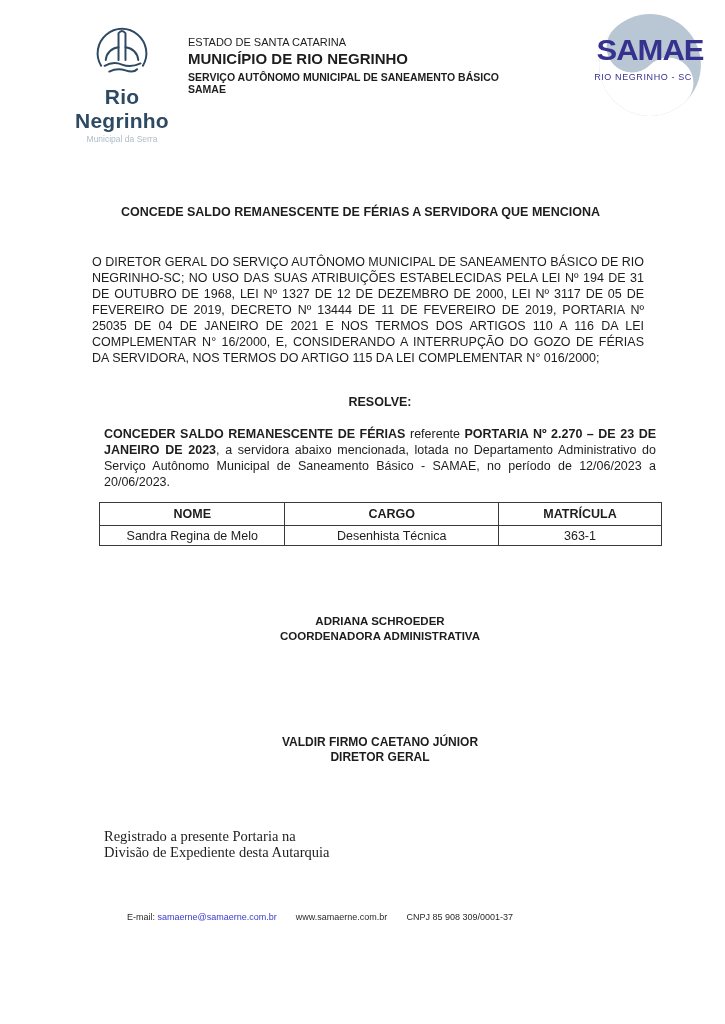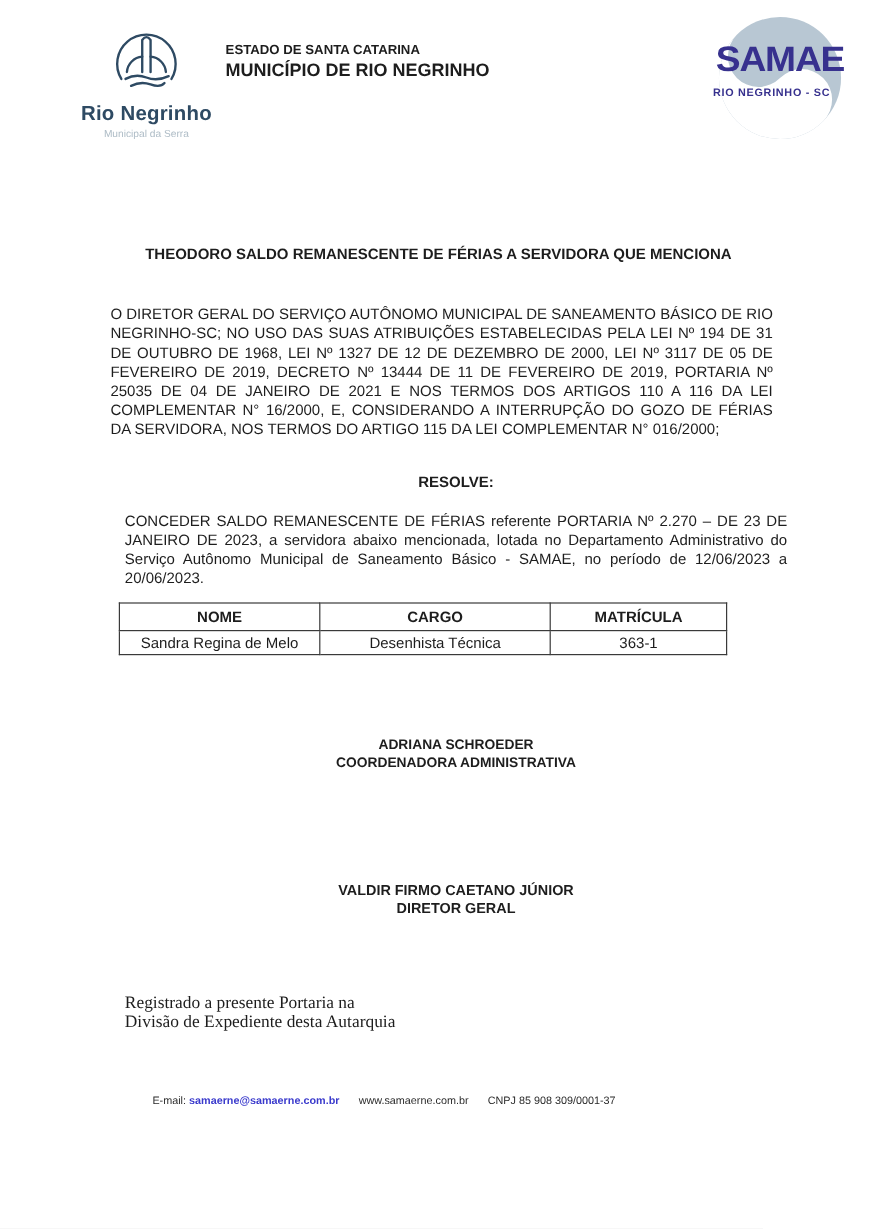--- a/index.html
+++ b/index.html
@@ -6,71 +6,71 @@
   html,body { background:#e9e9e9; }
   .page {
     position:relative; width:725px; height:1024px; margin:0 auto;
     background:#ffffff; overflow:hidden;
     font-family:"Liberation Sans", sans-serif; color:#1d1d1d;
   }
 
   
   .logo-left { position:absolute; left:58px; top:24px; width:128px; text-align:center; }
   .logo-left .emblem { width:58px; height:58px; display:block; margin:0 auto; }
-  .logo-left .name  { font-size:17px; font-weight:bold; color:#2e4a63; letter-spacing:.2px; margin-top:3px; }
+  .logo-left .name  { font-size:21px; font-weight:bold; color:#2e4a63; letter-spacing:.2px; margin-top:3px; }
   .logo-left .tagline { font-size:8.5px; color:#aebcc6; margin-top:1px; }
 
   .header-center { position:absolute; left:188px; top:36px; width:330px; }
-  .hc1 { font-size:11px;   font-weight:bold; }
+  .hc1 { font-size:11px;   font-weight:normal; }
   .hc2 { font-size:15px;   font-weight:bold; margin-top:2px; }
   .hc3 { font-size:10.5px; font-weight:bold; margin-top:4px; }
 
   .logo-right { position:absolute; left:583px; top:10px; width:134px; height:108px; }
   .samae-circle { position:absolute; left:12px; top:2px; width:110px; height:106px; }
   .samae-word { position:absolute; left:0; top:22px; width:134px; text-align:center;
     font-size:31px; font-weight:bold; color:#37318e; letter-spacing:-1px;
     transform:scaleY(.95); }
   .samae-sub  { position:absolute; left:0; top:62px; width:120px; text-align:center;
-    font-size:9px; font-weight:bold; color:#37318e; letter-spacing:.6px; }
+    font-size:9px; font-weight:normal; color:#37318e; letter-spacing:.6px; }
 
   
   .doc-title   { position:absolute; left:105px; top:163px; font-size:12.5px; font-weight:bold; }
   .doc-subject { position:absolute; left:121px; top:205px; font-size:12.5px; font-weight:bold; }
 
   .preamble { position:absolute; left:92px; top:254px; width:552px;
     font-size:12.5px; line-height:16px; text-align:justify; }
 
   .resolve { position:absolute; left:104px; top:395px; width:552px;
     text-align:center; font-weight:bold; font-size:12.5px; }
 
   .grant { position:absolute; left:104px; top:426px; width:552px;
     font-size:12.5px; line-height:16px; text-align:justify; }
-  .grant .b { font-weight:normal; }
+  .grant .b { font-weight:bold; }
 
-  table.doc-table { position:absolute; left:99px; top:502px; width:507px;
+  table.doc-table { position:absolute; left:99px; top:502px; width:563px;
     border-collapse:collapse; font-size:12.5px; table-layout:fixed; }
   .doc-table th, .doc-table td { border:1px solid #3a3a3a; text-align:center; padding:0; }
   .doc-table th { height:23px; font-weight:bold; }
   .doc-table td { height:20px; }
   .col-nome { width:33%; } .col-cargo { width:38%; } .col-matr { width:29%; }
 
   .sig { position:absolute; left:104px; width:552px; text-align:center;
     font-weight:bold; font-size:11.5px; line-height:15px; }
   .sig-1 { top:614px; }
   .sig-2 { top:735px; font-size:12px; }
 
   .registration { position:absolute; left:104px; top:829px;
     font-family:"Liberation Serif", serif; font-size:14.5px; line-height:15.5px; }
 
   
   .footer { position:absolute; left:123px; top:908px; width:394px;
     font-size:9px; line-height:10px; color:#2a2a2a; }
   .footer .row1 { text-align:center; white-space:nowrap; }
   .footer .row2 { display:flex; justify-content:space-between; margin-top:4px; padding:0 4px; }
-  .footer a.email { color:#3a3acc; text-decoration:none;font-weight:bold; }
+  .footer a.email { color:#3a3acc; text-decoration:none; }
 </style>
 </head>
 <body>
 
 <div class="page">
 
   <div class="logo-left">
     <svg class="emblem" viewBox="0 0 100 100" fill="none" stroke="#2e4a63" stroke-width="3.4" stroke-linecap="round">
       <path d="M14,72 A 42,42 0 1 1 86,72"></path>
       <path d="M44,16 L44,62 M56,16 L56,62 M44,16 Q50,8 56,16"></path>
@@ -79,32 +79,33 @@
       <path d="M20,72 Q 35,64 50,70 T 82,68"></path>
       <path d="M28,82 Q 42,75 56,80 T 76,78"></path>
     </svg>
     <div class="name">Rio Negrinho</div>
     <div class="tagline">Municipal da Serra</div>
   </div>
 
   <div class="header-center">
     <div class="hc1">ESTADO DE SANTA CATARINA</div>
     <div class="hc2">MUNICÍPIO DE RIO NEGRINHO</div>
+    <div class="hc3">SERVIÇO AUTÔNOMO MUNICIPAL DE SANEAMENTO BÁSICO SAMAE</div>
   </div>
 
   <div class="logo-right">
     <svg class="samae-circle" viewBox="0 0 100 100">
       <circle cx="50" cy="50" r="48" fill="#b8c7d3"></circle>
       <path transform="rotate(-45 50 50)" d="M50,2 A48,48 0 0 0 50,98 A24,24 0 0 0 50,50 A24,24 0 0 1 50,2 Z" fill="#ffffff"></path>
     </svg>
     <div class="samae-word">SAMAE</div>
     <div class="samae-sub">RIO NEGRINHO - SC</div>
   </div>
 
-  <div class="doc-subject">THEODORO SALDO REMANESCENTE DE FÉRIAS A SERVIDORA QUE MENCIONA</div>
+  <div class="doc-subject">CONCEDE SALDO REMANESCENTE DE FÉRIAS A SERVIDORA QUE MENCIONA</div>
 
   <div class="preamble">O DIRETOR GERAL DO SERVIÇO AUTÔNOMO MUNICIPAL DE SANEAMENTO BÁSICO DE RIO NEGRINHO-SC; NO USO DAS SUAS ATRIBUIÇÕES ESTABELECIDAS PELA LEI Nº 194 DE 31 DE OUTUBRO DE 1968, LEI Nº 1327 DE 12 DE DEZEMBRO DE 2000, LEI Nº 3117 DE 05 DE FEVEREIRO DE 2019, DECRETO Nº 13444 DE 11 DE FEVEREIRO DE 2019, PORTARIA Nº 25035 DE 04 DE JANEIRO DE 2021 E NOS TERMOS DOS ARTIGOS 110 A 116 DA LEI COMPLEMENTAR N° 16/2000, E, CONSIDERANDO A INTERRUPÇÃO DO GOZO DE FÉRIAS DA SERVIDORA, NOS TERMOS DO ARTIGO 115 DA LEI COMPLEMENTAR N° 016/2000;</div>
 
   <div class="resolve">RESOLVE:</div>
 
   <div class="grant"><span class="b">CONCEDER SALDO REMANESCENTE DE FÉRIAS</span><span> referente </span><span class="b">PORTARIA Nº 2.270 – DE 23 DE JANEIRO DE 2023</span><span>, a servidora abaixo mencionada, lotada no Departamento Administrativo do Serviço Autônomo Municipal de Saneamento Básico - SAMAE, no período de 12/06/2023 a 20/06/2023.</span></div>
 
   <table class="doc-table">
     <colgroup>
         <col class="col-nome">

